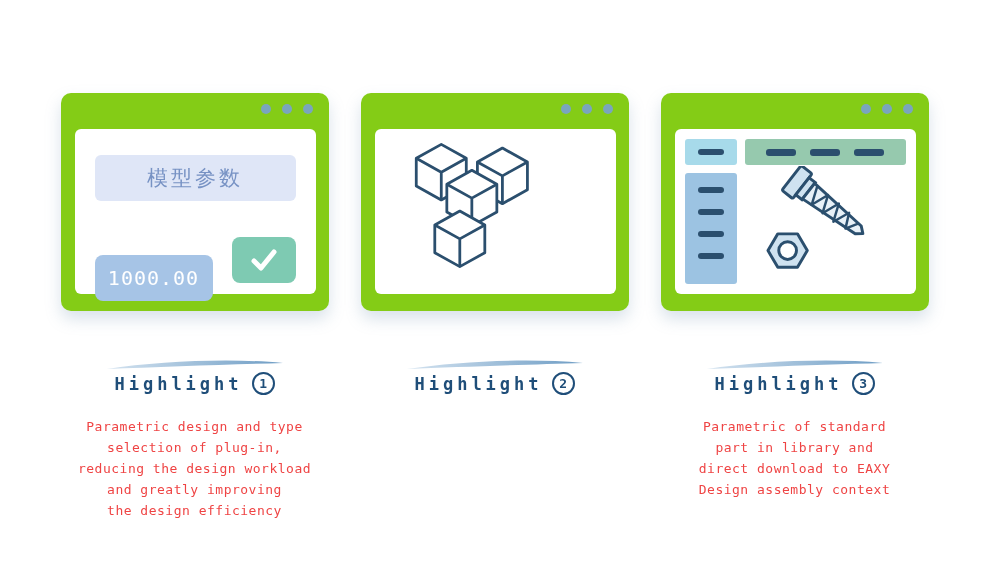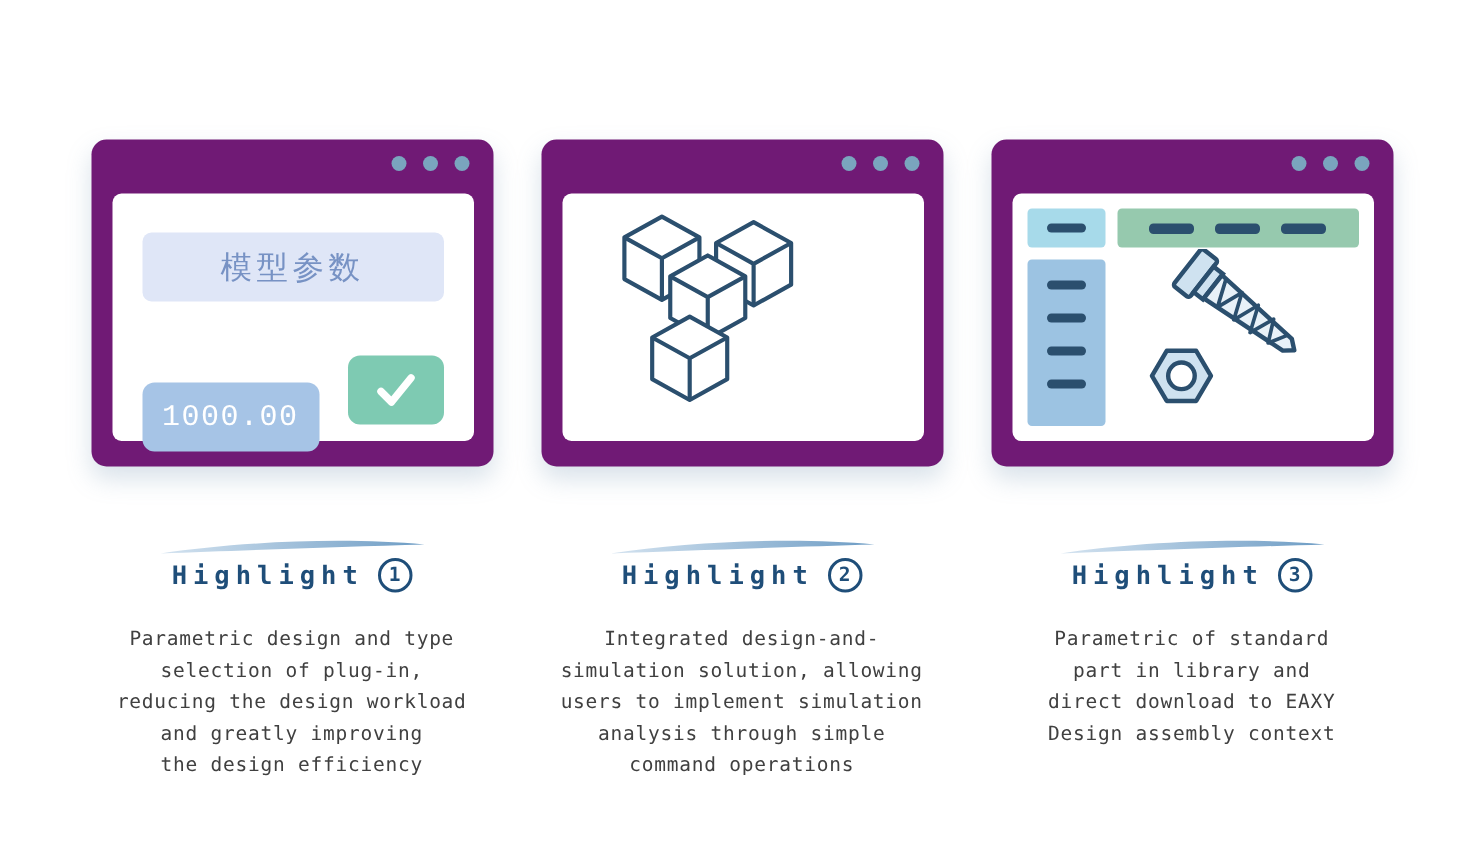--- a/index.html
+++ b/index.html
@@ -2,22 +2,22 @@
 <html><head>
 <meta charset="utf-8">
 <style>
   * { margin:0; padding:0; box-sizing:border-box; }
   html,body { width:989px; height:578px; background:#ffffff; overflow:hidden;
               font-family:"DejaVu Sans Mono","DejaVu Sans",monospace; }
   .page { width:989px; height:578px; display:flex; justify-content:center; gap:32px; padding-top:93px; }
   .col { width:268px; display:flex; flex-direction:column; align-items:center; }
 
   
-  .window { position:relative; width:268px; height:218px; background:#701a75;
-            border-radius:10px; box-shadow:0 8px 16px rgba(120,150,180,.28);font-family:Liberation Mono, monospace; }
+  .window { position:relative; width:268px; height:218px; background:#84cc16;
+            border-radius:10px; box-shadow:0 8px 16px rgba(120,150,180,.28); }
   .dots { position:absolute; top:11px; right:16px; display:flex; gap:11px; }
   .dot { width:10px; height:10px; border-radius:50%; background:#7aa5be; }
   .panel { position:absolute; left:14px; right:13px; top:36px; bottom:17px;
            background:#ffffff; border-radius:6px; }
 
   
   .p1 { padding:26px 20px 0; }
   .param-label { height:46px; background:#dfe6f7; border-radius:6px; display:flex;
                  align-items:center; justify-content:center; font-size:21px;
                  letter-spacing:3px; color:#7792c4; }
@@ -48,21 +48,21 @@
 
   
   .flourish { margin-top:47px; }
   .heading { margin-top:2px; display:flex; align-items:center; gap:9px;
              color:#1f4e79; font-size:17px; font-weight:bold; letter-spacing:4px; }
   .badge { width:23px; height:23px; border:2px solid #1f4e79; border-radius:50%;
            display:flex; align-items:center; justify-content:center; font-size:13px;
            letter-spacing:0; flex:0 0 auto; }
 
   
-  .desc { margin-top:21px; text-align:center; white-space:pre-line; color:#404040;
+  .desc { margin-top:21px; text-align:center; white-space:pre-line; color:#ef4444;
           font-size:13px; line-height:21px; letter-spacing:0.5px; }
 </style>
 </head>
 <body>
 
 <div class="page">
 
   <div class="col">
     <div class="window">
       <div class="dots">
@@ -138,25 +138,20 @@
         <stop offset="0" stop-color="#d4e3f0"></stop>
             <stop offset="1" stop-color="#6d9cc4"></stop>
       </linearGradient>
         </defs>
       <path d="M2 11 C 55 3, 125 0, 178 5 C 125 6.5, 55 9, 2 11 Z" fill="url(#sw2)"></path>
     </svg>
     <div class="heading">
       <span>Highlight</span>
       <span class="badge">2</span>
     </div>
-    <div class="desc">Integrated design-and-
-simulation solution, allowing
-users to implement simulation
-analysis through simple
-command operations</div>
   </div>
 
   <div class="col">
     <div class="window">
       <div class="dots">
         <span class="dot"></span>
         <span class="dot"></span>
         <span class="dot"></span>
       </div>
       <div class="panel p3">

